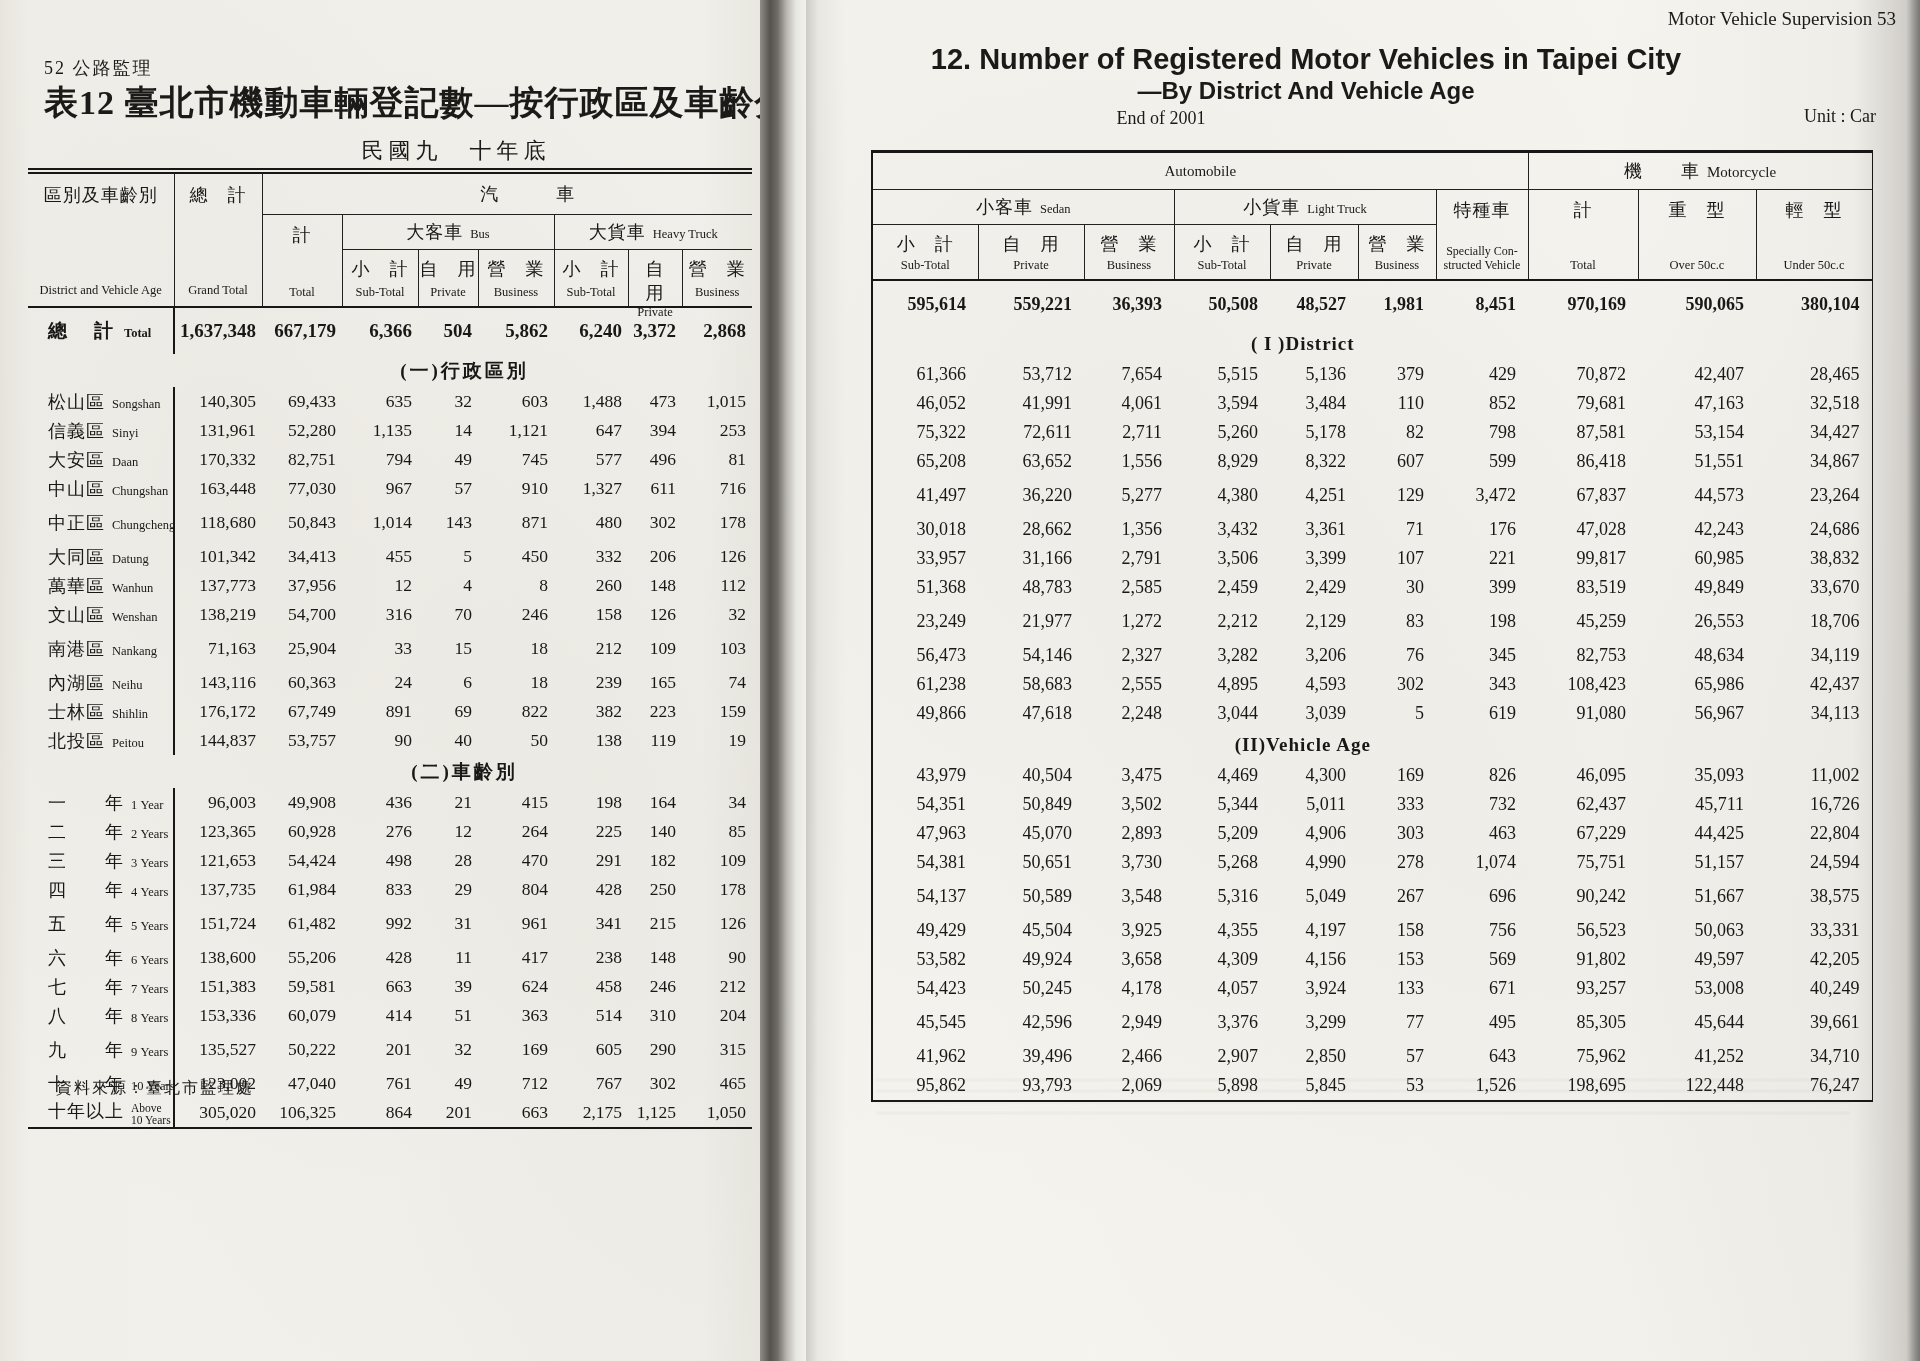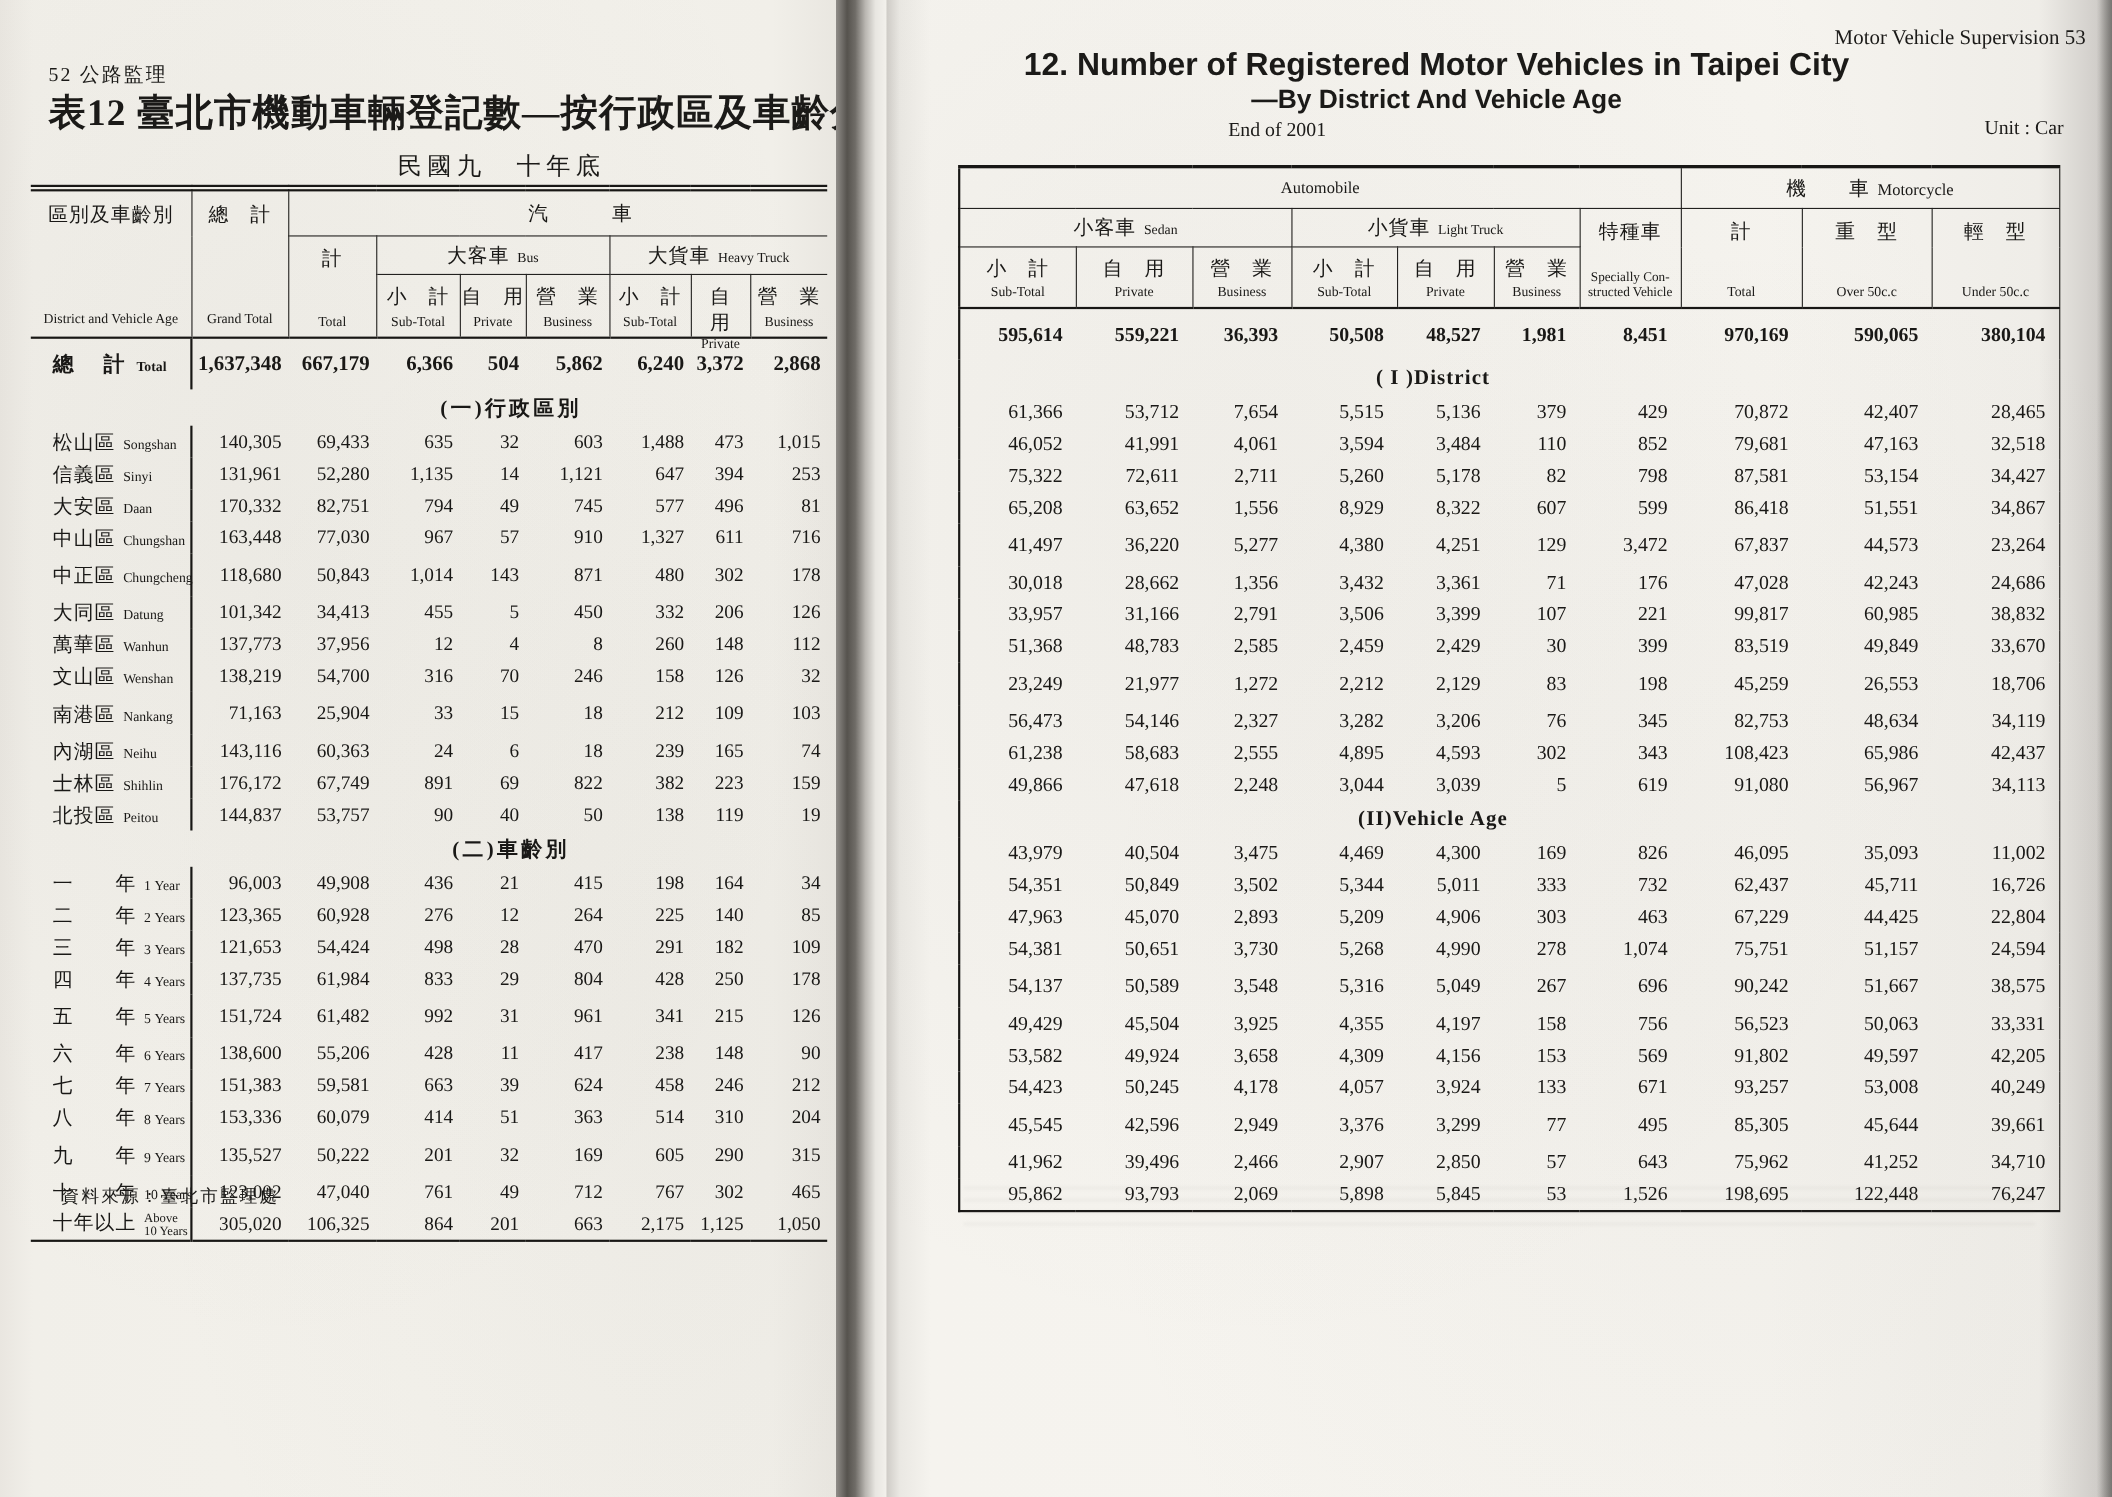--- a/index.html
+++ b/index.html
@@ -23,21 +23,21 @@
   
   .l-folio{position:absolute;top:56px;left:44px;font-size:18px;letter-spacing:2px;}
   .l-title{position:absolute;top:80px;left:44px;font-size:34px;font-weight:bold;
            letter-spacing:1px;white-space:nowrap;}
   .l-sub{position:absolute;top:136px;left:456px;transform:translateX(-50%);
          font-size:22px;letter-spacing:5px;white-space:nowrap;}
   .l-unit{position:absolute;top:142px;right:20px;font-size:16px;letter-spacing:1px;}
   .l-source{position:absolute;top:1078px;left:56px;font-size:16px;letter-spacing:2px;}
 
   
-  .r-head{position:absolute;top:24px;right:24px;font-size:19px;}
+  .r-head{position:absolute;top:8px;right:24px;font-size:19px;}
   .r-title{position:absolute;top:42px;left:0;width:1000px;text-align:center;
            font-family:"Liberation Sans",sans-serif;font-weight:bold;line-height:1.2;}
   .r-title .t1{font-size:29px;display:block;}
   .r-title .t2{font-size:24px;display:block;}
   .r-date{position:absolute;top:108px;left:355px;transform:translateX(-50%);font-size:18px;}
   .r-unit{position:absolute;top:106px;right:44px;font-size:18px;}
 
   
   .t{border-collapse:collapse;table-layout:fixed;color:#191816;}
   .t th{font-weight:normal;padding:0;}

